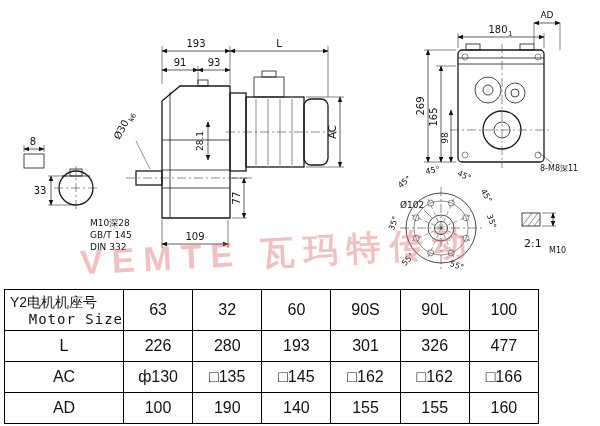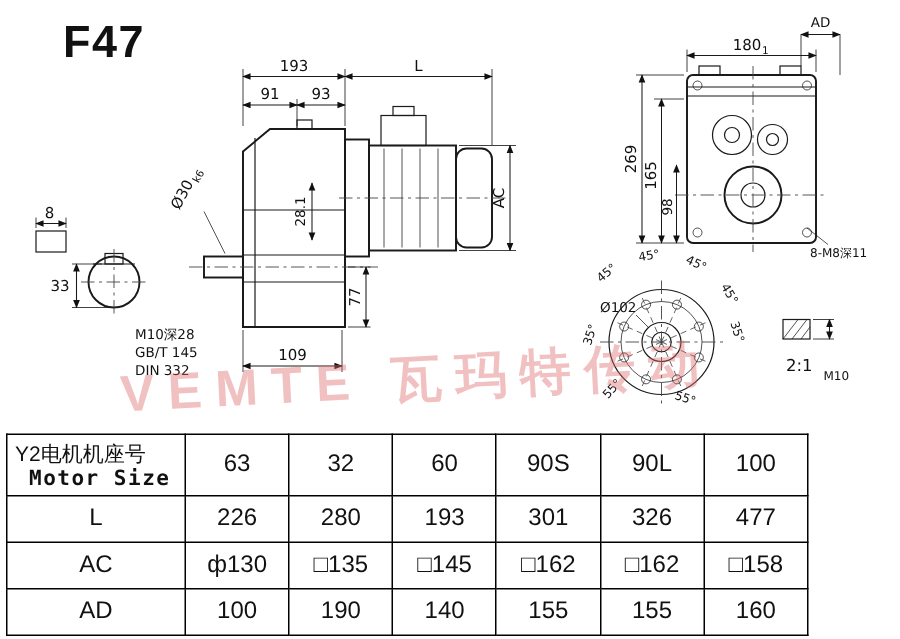--- a/index.html
+++ b/index.html
@@ -18,30 +18,29 @@
   .dim{stroke:#1a1a1a;stroke-width:0.7;fill:none;}
   .ext{stroke:#1a1a1a;stroke-width:0.55;}
   .cl{stroke:#444;stroke-width:0.6;fill:none;stroke-dasharray:9 3 2 3;}
   .dash{stroke:#444;stroke-width:0.55;fill:none;stroke-dasharray:4 3;}
   .table-wrap{position:absolute;left:4px;top:289px;}
   table{border-collapse:collapse;width:535px;table-layout:fixed;border:1.5px solid #000;}
   td{border:1px solid #000;text-align:center;font-size:16px;height:30px;padding:0;}
   tr.hdr td{height:40px;}
   td.first{width:118px;}
   .cn{font-size:14px;text-align:left;padding-left:5px;line-height:18px;}
-  .en{font-size:14px;font-family:"DejaVu Sans Mono", monospace;text-align:center;padding-left:5px;
-      letter-spacing:1px;line-height:17px;font-weight:bold;}
+  .en{font-size:14px;font-family:"DejaVu Sans Mono", monospace;text-align:right;padding-left:5px;
+      letter-spacing:1px;line-height:17px;}
 </style>
 </head>
 <body>
 
 <div class="page">
 
   <div class="drawing">
-    <div class="title">F47</div>
 
     <svg width="600" height="287" viewBox="0 0 600 287">
       <defs>
         <marker id="arr" viewBox="0 0 10 10" refX="9" refY="5" markerWidth="8" markerHeight="8" orient="auto-start-reverse">
           <path d="M0,1 L10,5 L0,9 z" fill="#111"></path>
         </marker>
       </defs>
 
       <g>
 
@@ -251,21 +250,21 @@
         <td>326</td>
         <td>477</td>
       </tr>
       <tr>
         <td class="first">AC</td>
         <td>ф130</td>
         <td>□135</td>
         <td>□145</td>
         <td>□162</td>
         <td>□162</td>
-        <td>□158</td>
+        <td>□166</td>
       </tr>
       <tr>
         <td class="first">AD</td>
         <td>100</td>
         <td>190</td>
         <td>140</td>
         <td>155</td>
         <td>155</td>
         <td>160</td>
       </tr>

